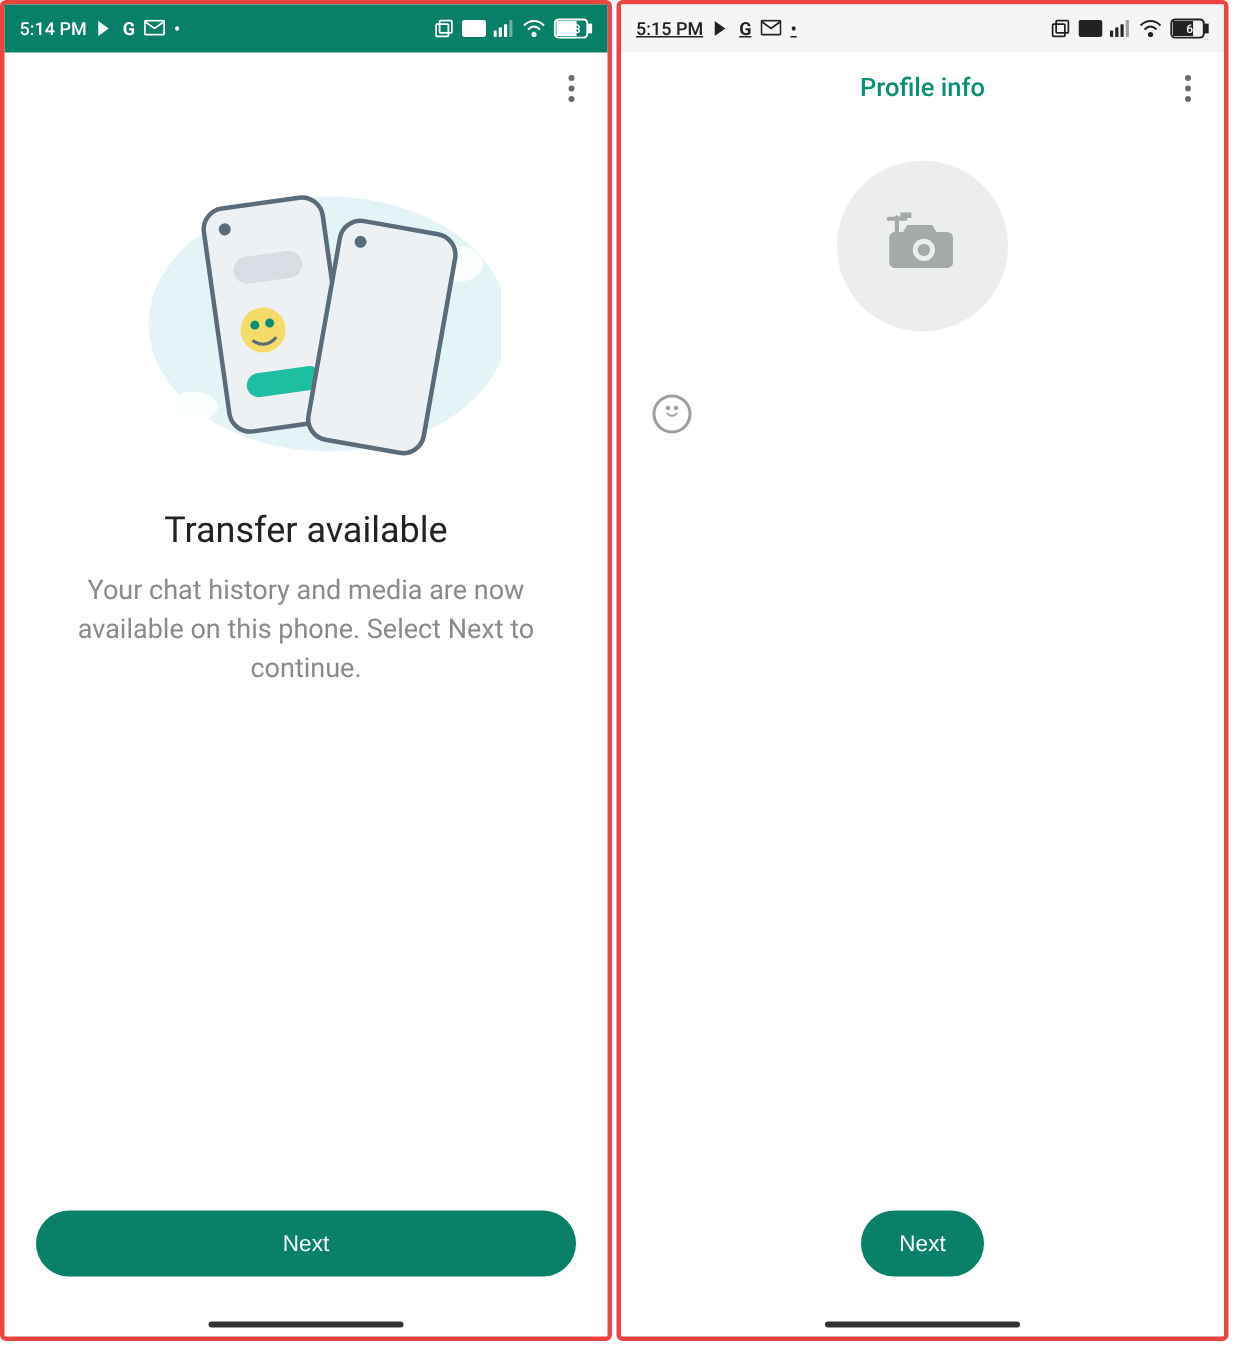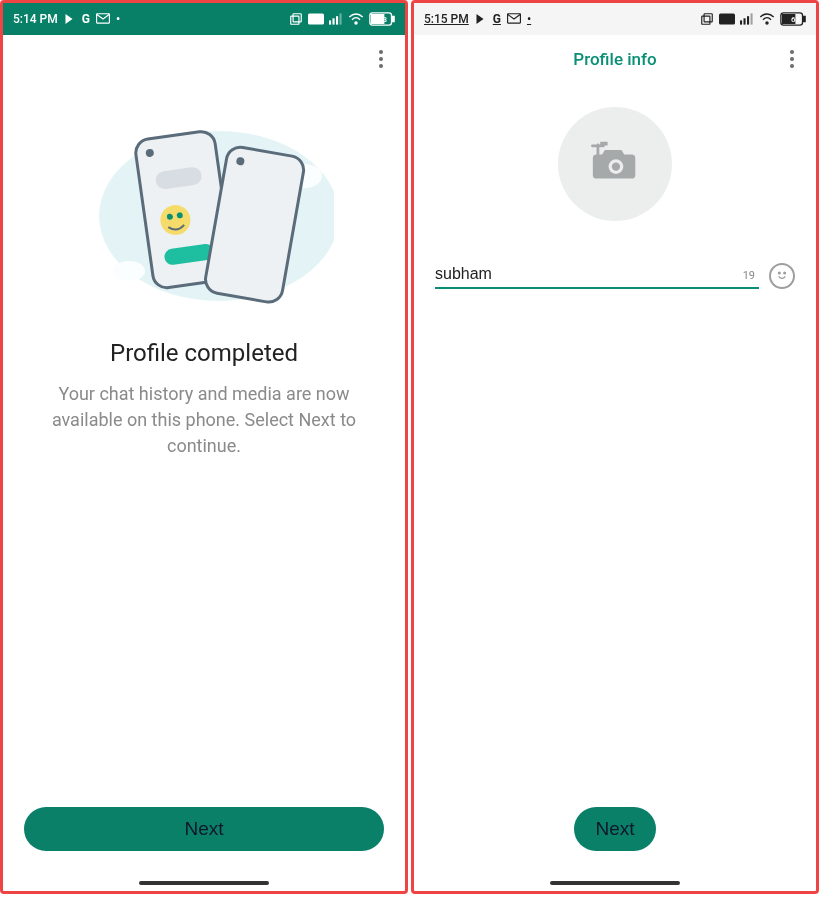--- a/index.html
+++ b/index.html
@@ -91,24 +91,24 @@
     margin-top: 14px;
     font-size: 18px;
     color: #8a8a8a;
     text-align: center;
     line-height: 1.45;
     max-width: 340px;
   }
 
   .next-btn {
     background: #0a8068;
-    color: #0f172a;
+    color: #ffffff;
     border: none;
     border-radius: 28px;
-    font-size: 19px;
+    font-size: 15px;
     font-weight: 400;
     cursor: pointer;
     display: flex;
     align-items: center;
     justify-content: center;
   }
   .next-btn.wide {
     width: 360px;
     height: 44px;
     position: absolute;
@@ -279,21 +279,21 @@
           <rect x="14" y="112" width="50" height="16" rx="8" fill="#1ebea0"></rect>
         </g>
 
         <g transform="translate(155,24) rotate(10)">
           <rect x="0" y="0" width="78" height="148" rx="14" fill="#eef1f3" stroke="#5a6b7a" stroke-width="3"></rect>
           <circle cx="14" cy="14" r="4" fill="#5a6b7a"></circle>
         </g>
       </svg>
     </div>
 
-    <h1 class="heading">Profile completed</h1>
+    <h1 class="heading">Transfer available</h1>
     <p class="subtext">Your chat history and media are now available on this phone. Select Next to continue.</p>
 
     <button class="next-btn wide">Next</button>
     <div class="home-indicator"></div>
   </div>
 </div>
 
 <div class="phone right">
   <div class="status-bar light">
     <div class="status-left">
@@ -368,24 +368,20 @@
           <rect x="6" y="-6" width="3" height="14" rx="1.5" transform="translate(0,8)"></rect>
           <rect x="0" y="3" width="15" height="3" rx="1.5" transform="translate(0,0)"></rect>
           <path d="M6 14 h6 l3-5 h18 l3 5 h8 a4 4 0 0 1 4 4 v18 a4 4 0 0 1-4 4 h-38 a4 4 0 0 1-4-4 v-18 a4 4 0 0 1 4-4 z"></path>
           <circle cx="27" cy="27" r="8" fill="#eceeee"></circle>
           <circle cx="27" cy="27" r="4.5" fill="#a6a9a9"></circle>
         </svg>
       </span>
     </div>
 
     <div class="name-row">
-      <div class="name-input-wrap">
-        <input class="name-input" value="subham" style="">
-        <span class="char-count">19</span>
-      </div>
       <div class="emoji-btn">
         <span>
           <svg width="16" height="16" viewBox="0 0 24 24" fill="none" stroke="#9e9e9e" stroke-width="2">
             <circle cx="8" cy="9" r="1.3" fill="#9e9e9e"></circle>
             <circle cx="16" cy="9" r="1.3" fill="#9e9e9e"></circle>
             <path d="M7 14c1.5 2 3 3 5 3s3.5-1 5-3"></path>
           </svg>
         </span>
       </div>
     </div>

